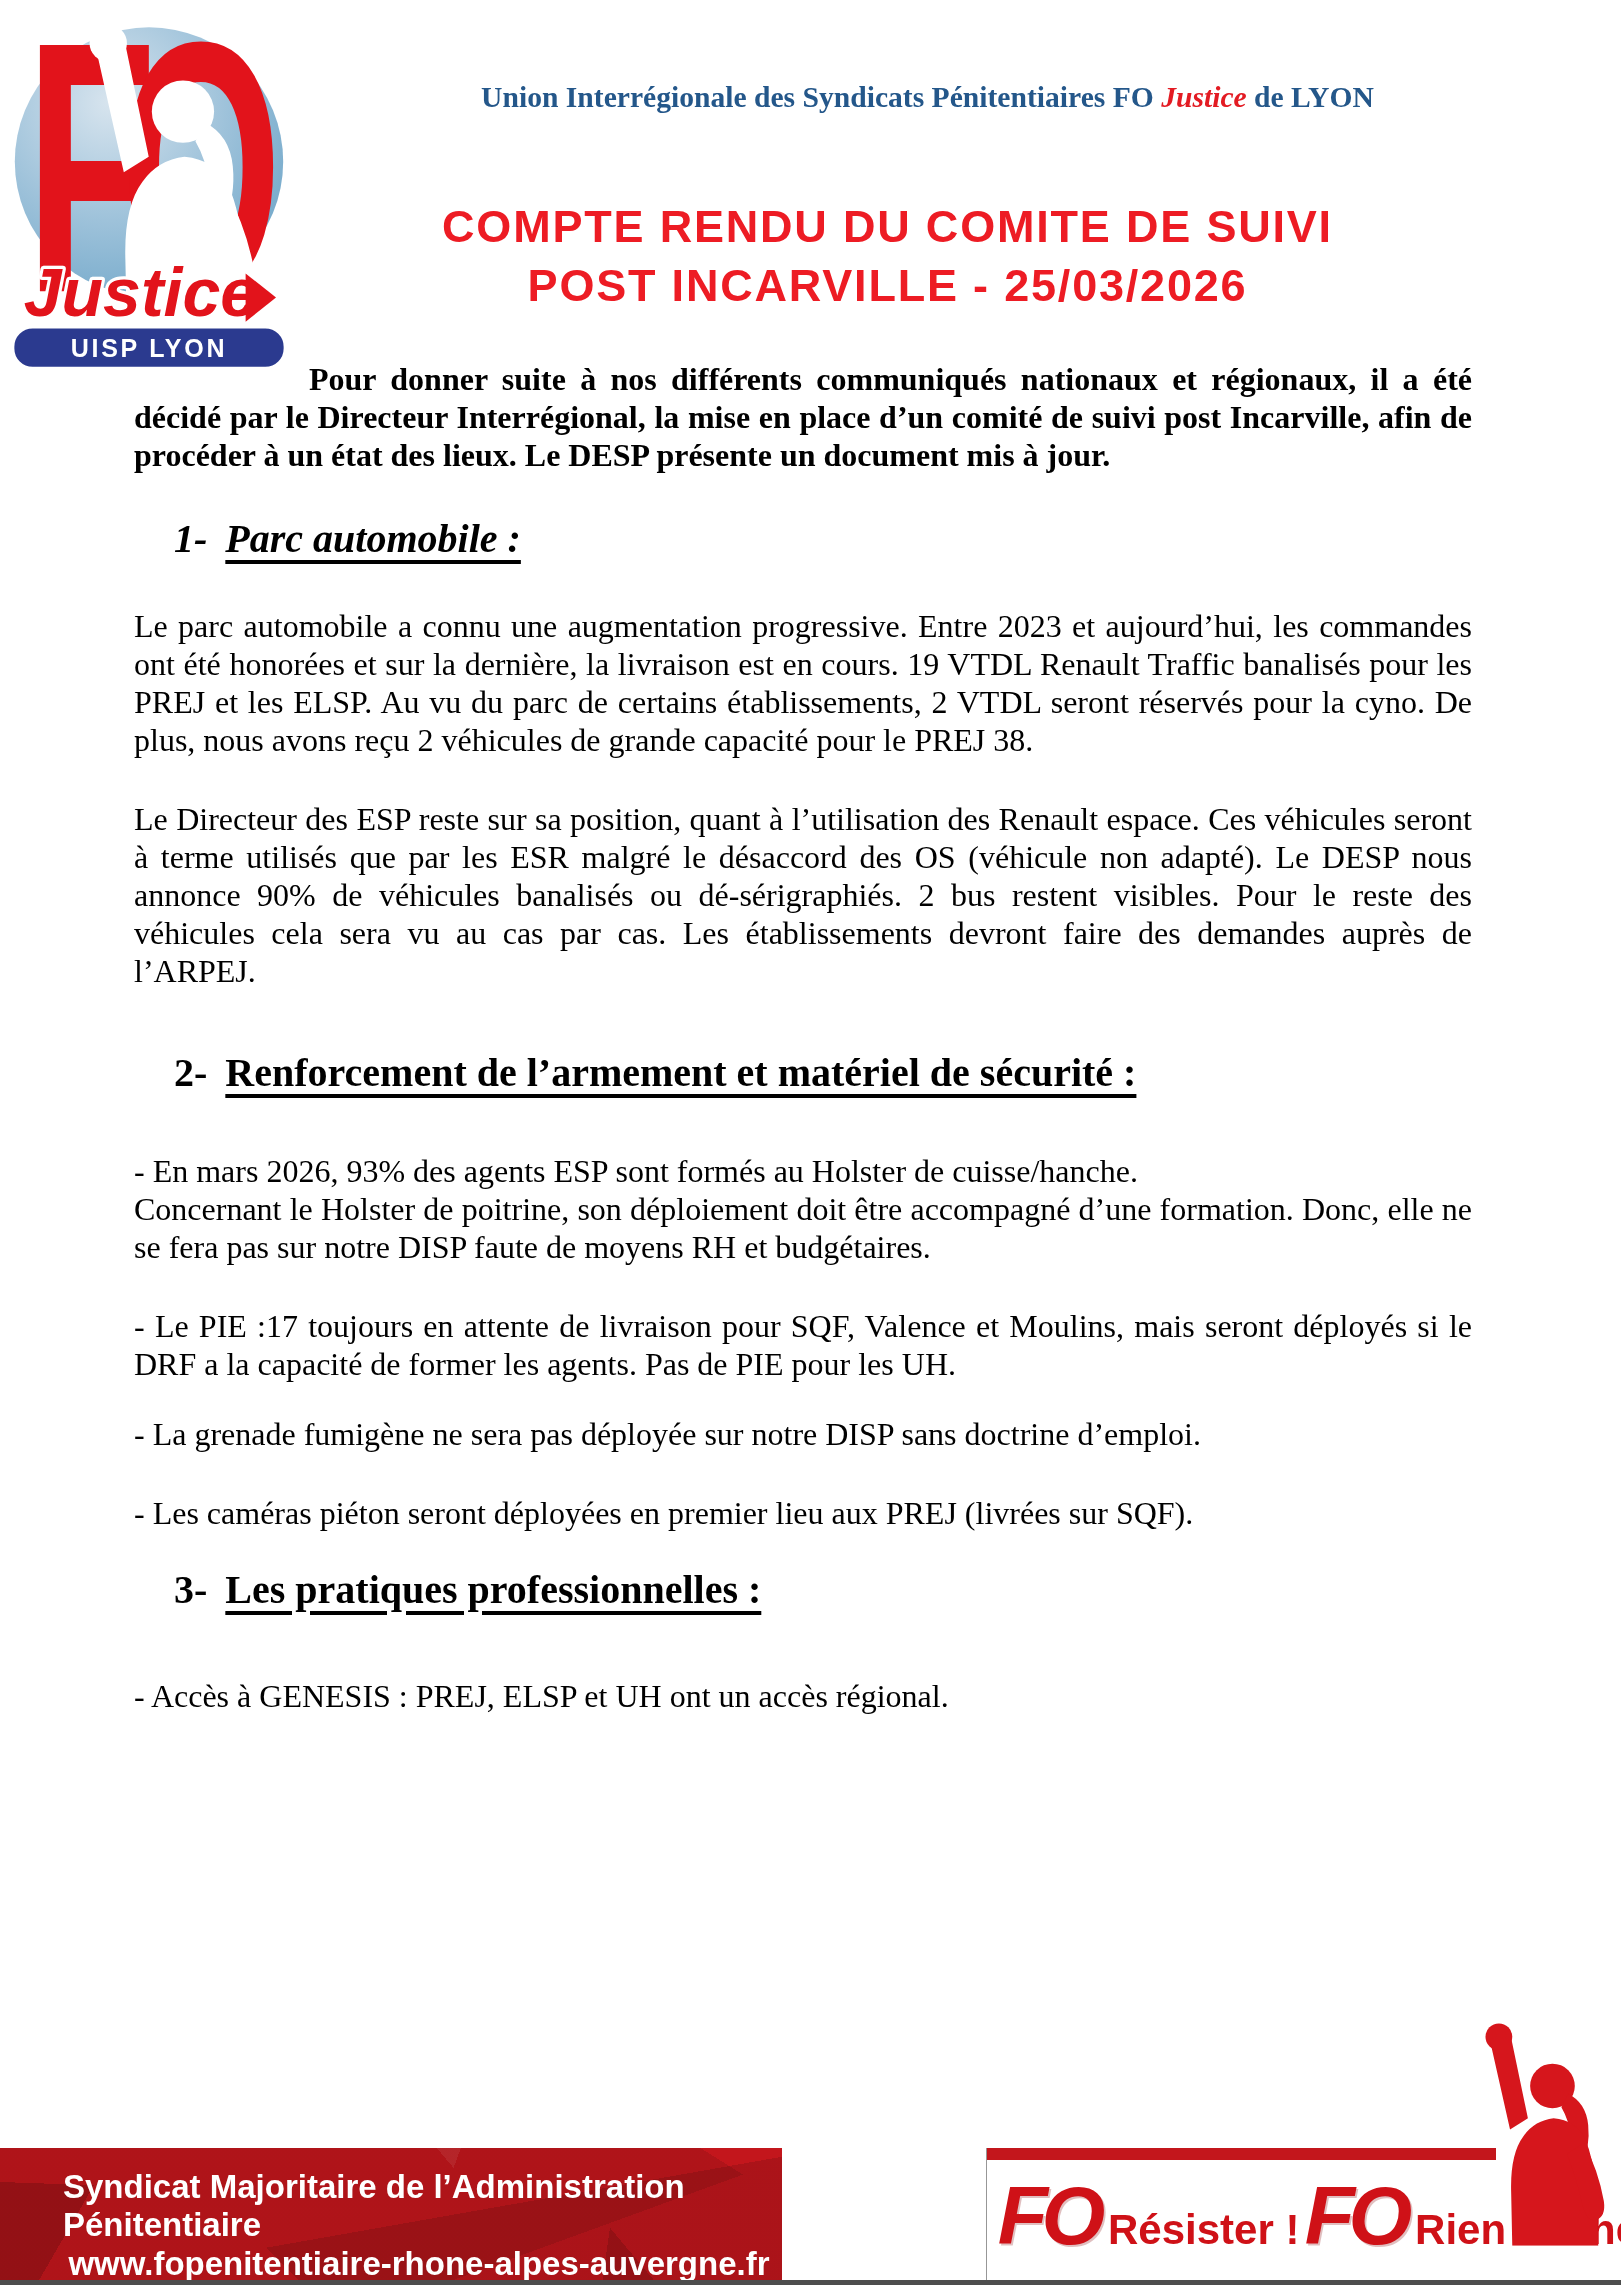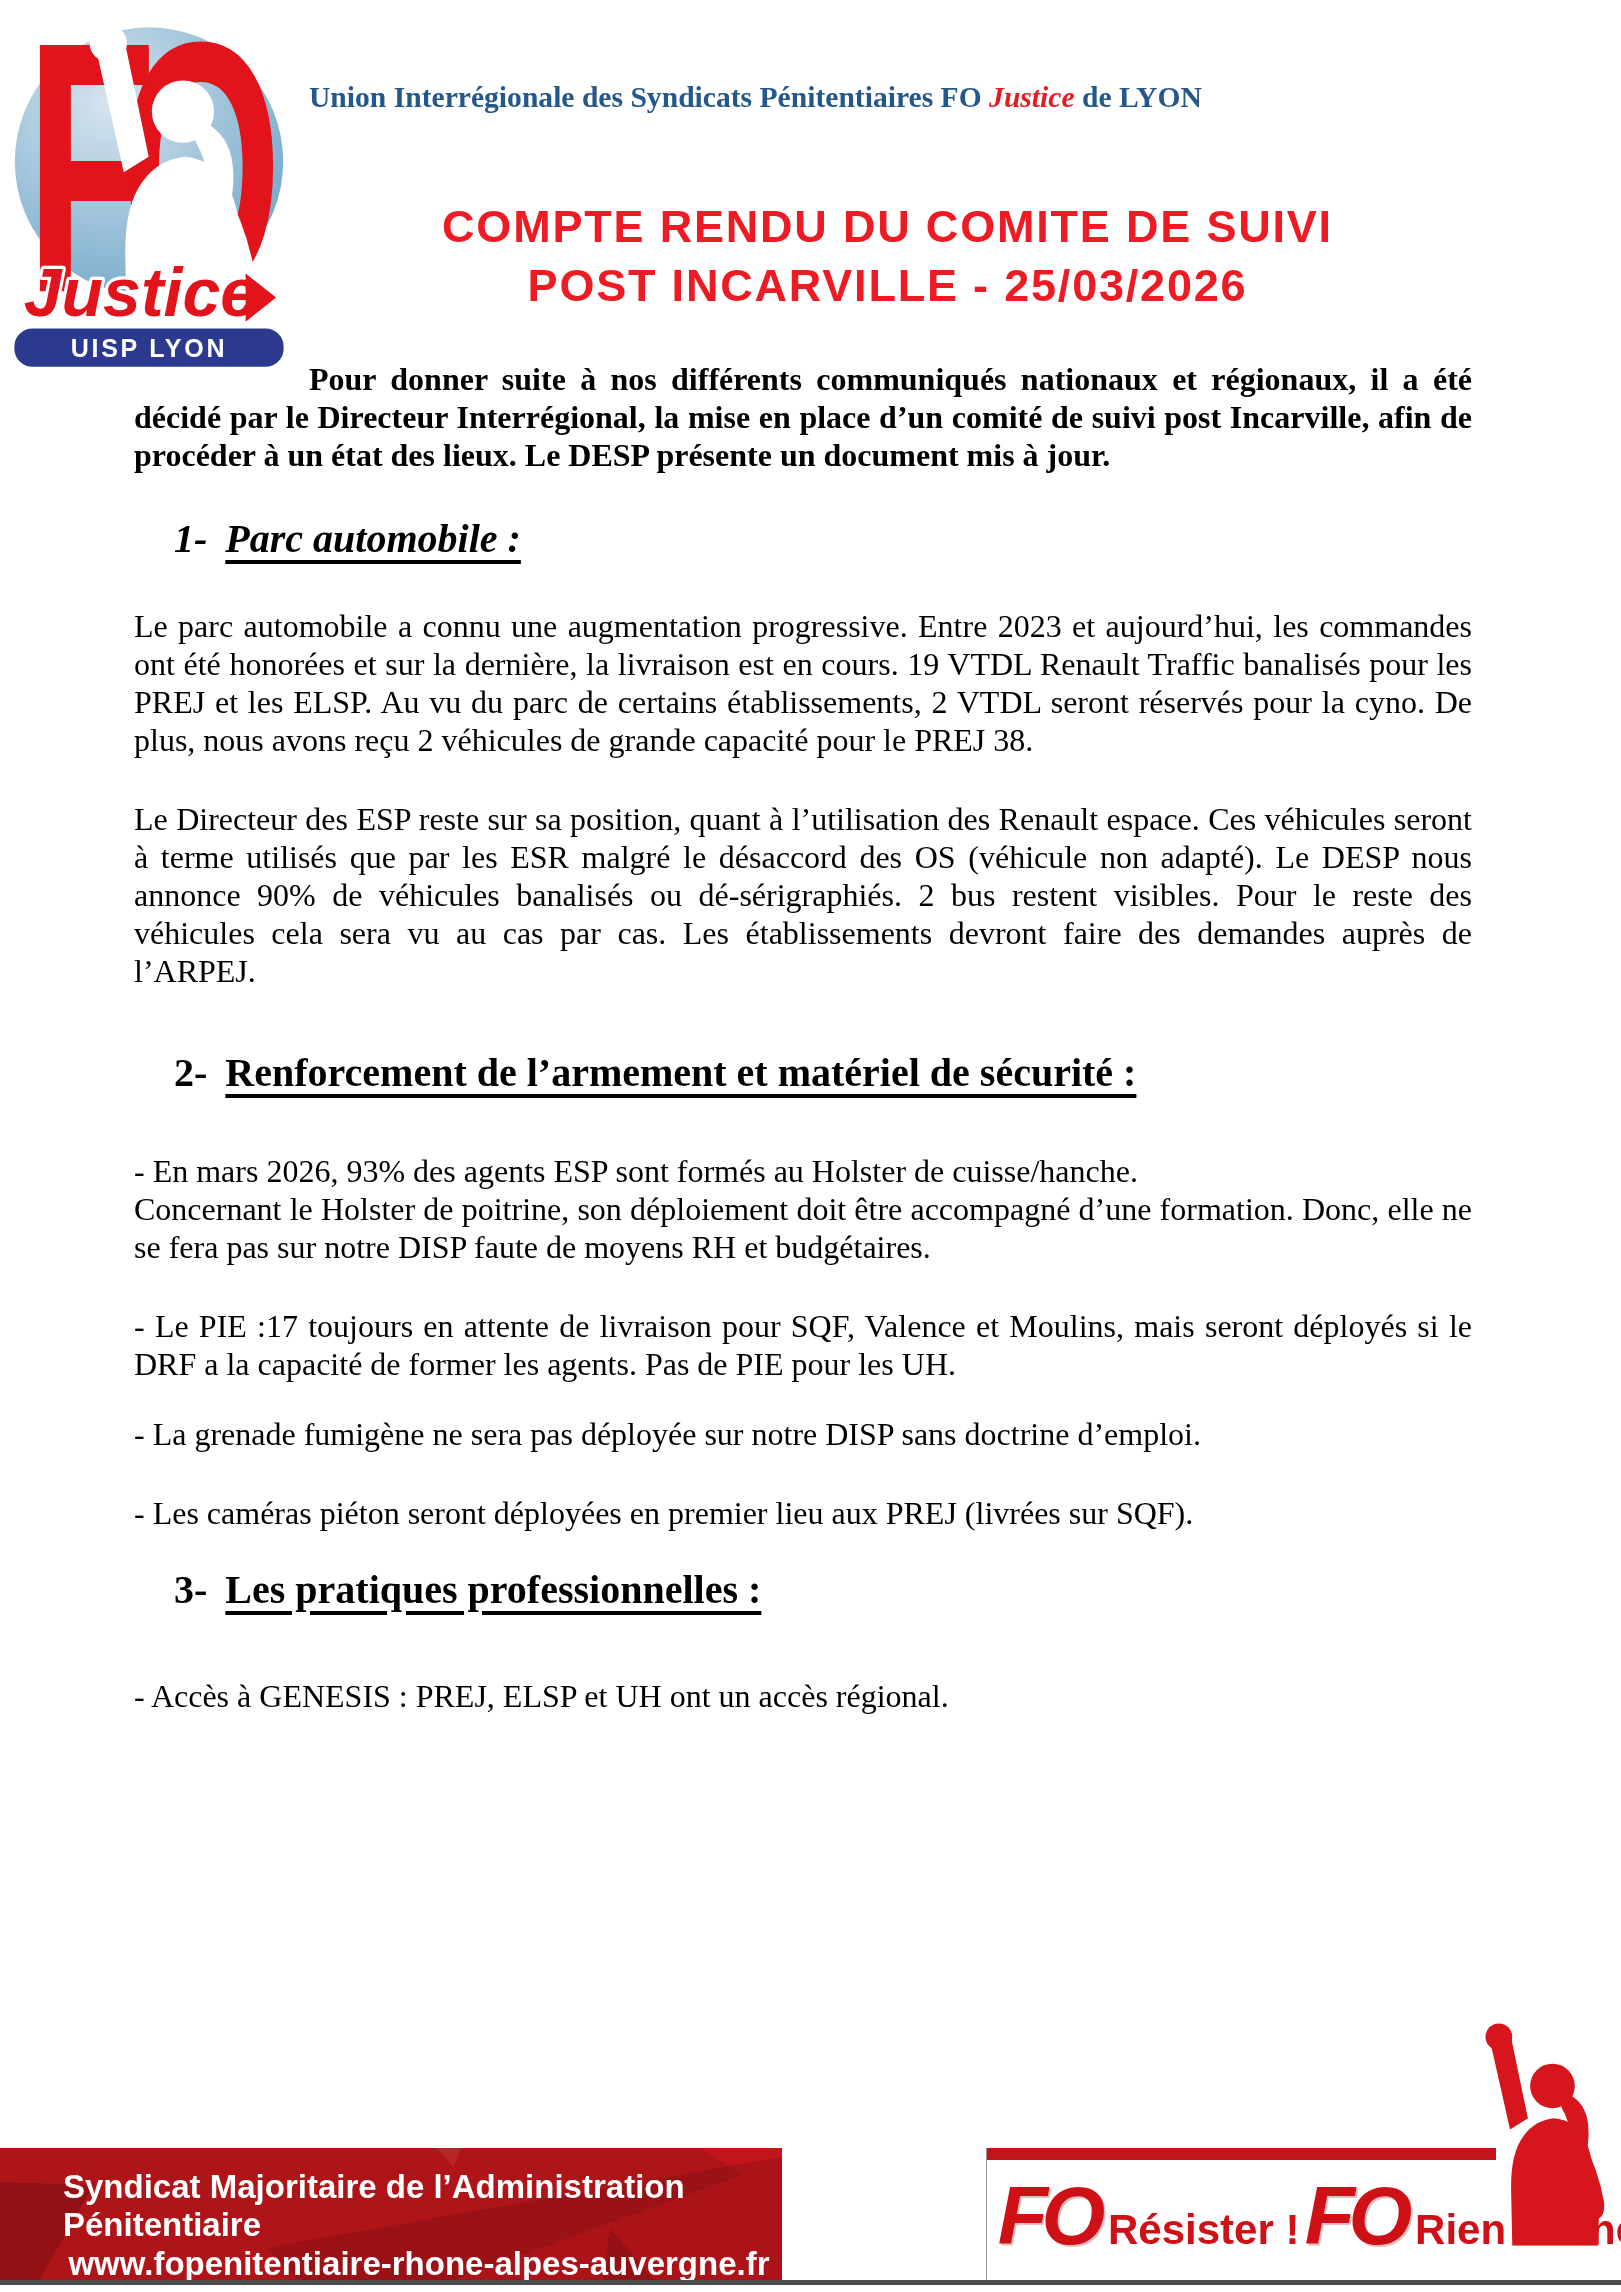--- a/index.html
+++ b/index.html
@@ -4,21 +4,21 @@
 <style>
   html,body{margin:0;padding:0;background:#ffffff;}
   .page{position:relative;width:1622px;height:2293px;background:#ffffff;overflow:hidden;
         font-family:"Liberation Serif","DejaVu Serif",serif;color:#000;}
 
   
   .logo{position:absolute;left:5.4px;top:5.4px;width:288px;height:365px;}
   .logo svg{display:block;width:100%;height:100%;}
 
   
-  .org-line{position:absolute;top:81px;left:309px;right:76px;
+  .org-line{position:absolute;top:81px;left:309px;right:76px;text-align:center;
             font-weight:bold;font-size:29.6px;color:#24578a;white-space:nowrap;}
   .org-line .justice-word{color:#e31b23;font-style:italic;}
 
   
   .doc-title{position:absolute;top:197px;left:296px;right:143px;text-align:center;
              font-family:"Liberation Sans","DejaVu Sans",sans-serif;font-weight:bold;
              color:#ed1c24;font-size:45px;letter-spacing:1.8px;line-height:59px;}
 
   
   .content{position:absolute;top:360px;left:134px;right:150px;}

